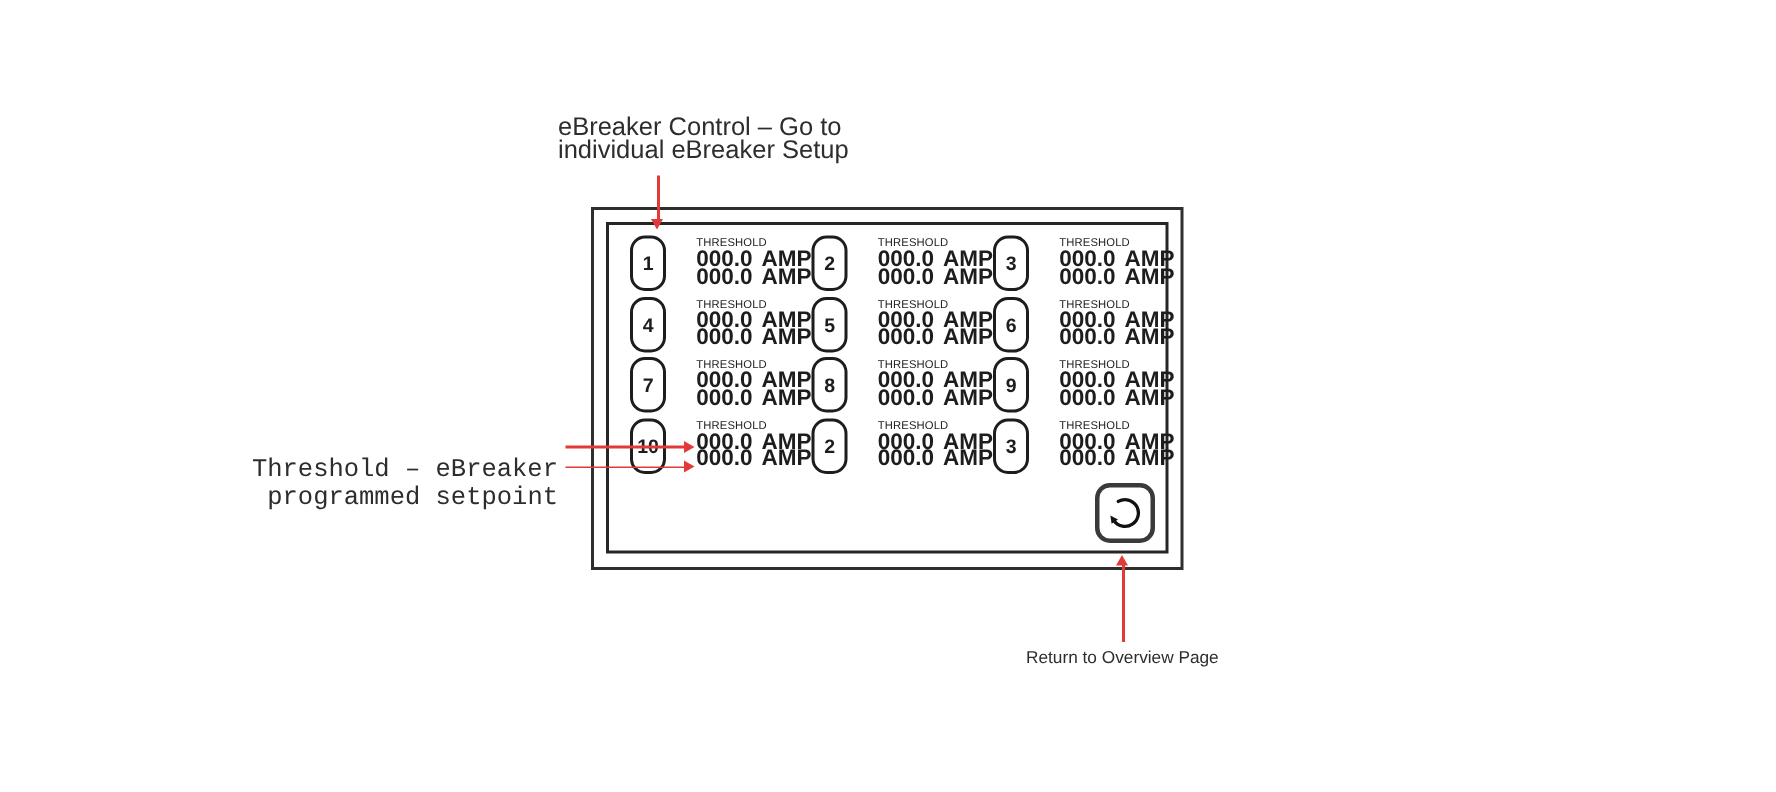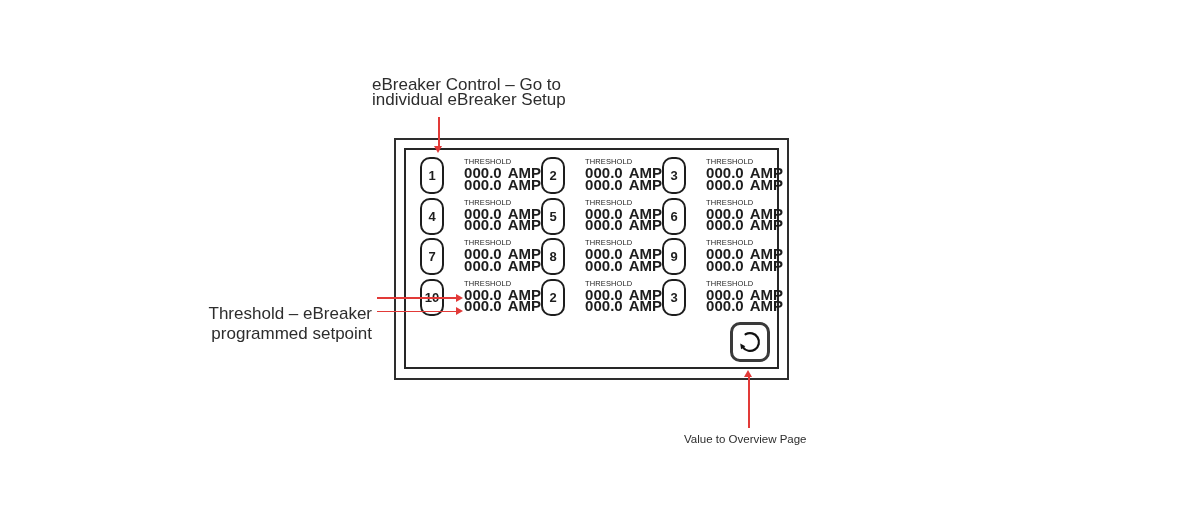--- a/index.html
+++ b/index.html
@@ -24,21 +24,21 @@
   .unit{margin-left:6px;}
 
   .return-btn{position:absolute;right:7px;bottom:5px;box-sizing:border-box;width:40px;height:40px;
     border:3px solid #3a3a3a;border-radius:10px;background:#fff;
     display:flex;align-items:center;justify-content:center;cursor:pointer;}
 
   
   .ann{position:absolute;font-size:17px;color:#2d2d2d;z-index:5;}
   .ann-top{left:372px;top:78px;line-height:14.5px;white-space:pre-line;text-align:left;}
   .ann-active{left:120px;top:291px;width:252px;text-align:right;}
-  .ann-threshold{left:120px;top:304px;width:252px;text-align:right;}
+  .ann-threshold{left:120px;top:304px;width:252px;text-align:right;font-family:Liberation Mono, monospace;}
   .ann-return{left:684px;top:433px;font-size:11.5px;}
 
   .hline{position:absolute;height:1.6px;background:#e23a38;z-index:6;}
   .vline{position:absolute;width:1.6px;background:#e23a38;z-index:6;}
   .head{position:absolute;width:0;height:0;z-index:6;}
   .head-down{border-left:4.5px solid transparent;border-right:4.5px solid transparent;
     border-top:7px solid #e23a38;}
   .head-up{border-left:4.5px solid transparent;border-right:4.5px solid transparent;
     border-bottom:7px solid #e23a38;}
   .head-right{border-top:4.5px solid transparent;border-bottom:4.5px solid transparent;
@@ -56,21 +56,21 @@
 
   <div class="hline" style="left:377px;top:297px;width:79px;"></div>
   <div class="head head-right" style="left:456px;top:293.5px;"></div>
 
   <div class="ann ann-threshold">Threshold – eBreaker programmed setpoint</div>
   <div class="hline" style="left:377px;top:310.5px;width:79px;"></div>
   <div class="head head-right" style="left:456px;top:307px;"></div>
 
   <div class="head head-up" style="left:744px;top:370px;"></div>
   <div class="vline" style="left:748px;top:376px;height:52px;"></div>
-  <div class="ann ann-return">Value to Overview Page</div>
+  <div class="ann ann-return">Return to Overview Page</div>
 
   <div class="panel-outer">
     <div class="panel-inner">
 
       <div class="breaker-grid">
 
         <div class="cell">
           <div class="bkey">
               <span class="bnum">1</span>
             </div>

